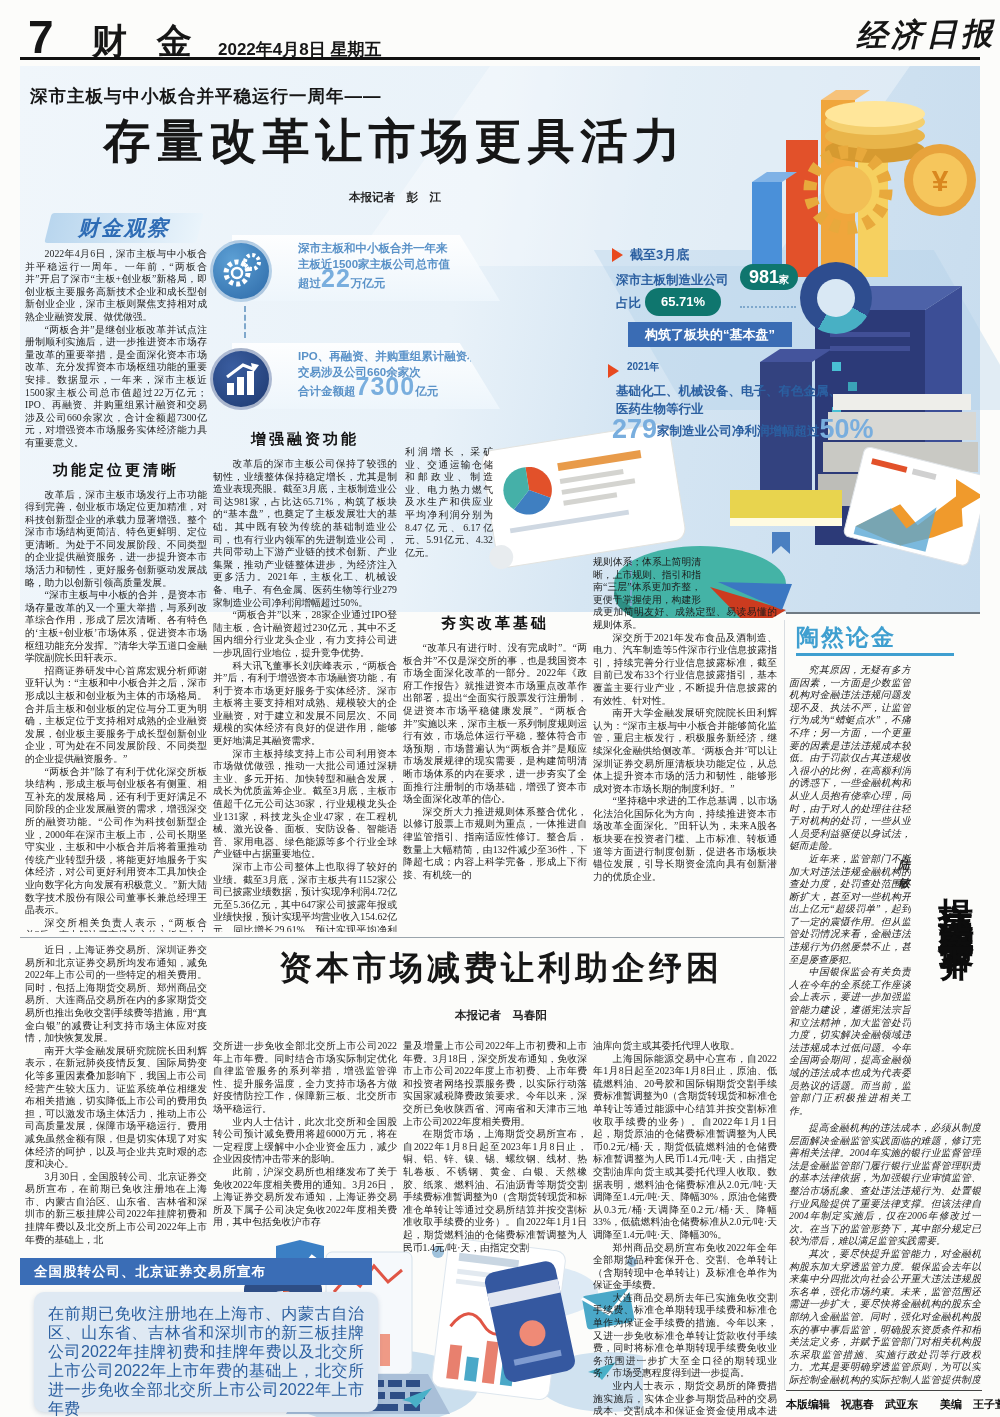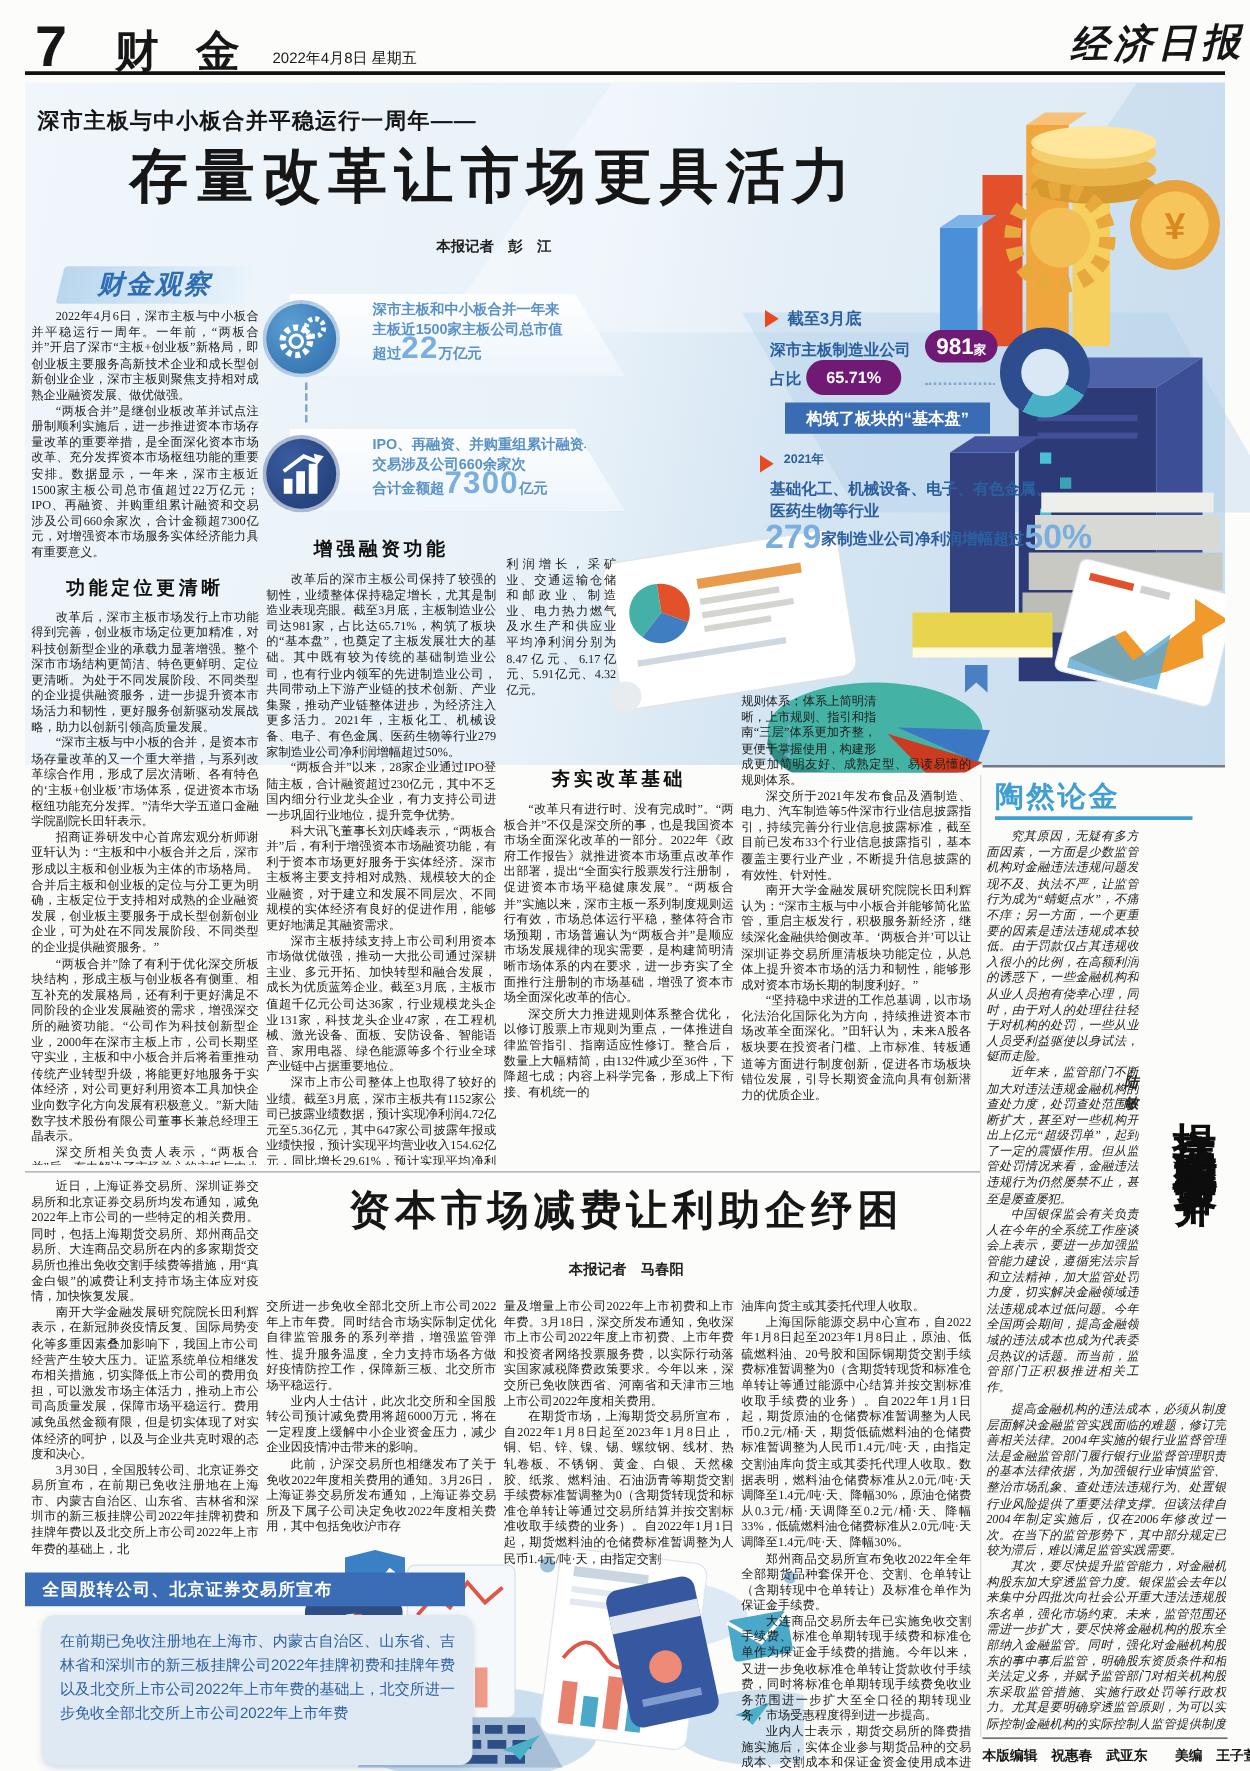--- a/index.html
+++ b/index.html
@@ -12,33 +12,33 @@
   .kai{font-style:italic;}
   .scol{font-family:"Liberation Sans","DejaVu Sans",sans-serif;font-size:15px;font-weight:bold;
         letter-spacing:3px;text-align:center;margin:11px 0 9px 0;color:#111;}
   .col{overflow:hidden;z-index:3;}
   .ribbon{background:linear-gradient(180deg,rgba(255,255,255,.92),rgba(238,246,252,.88));
           clip-path:polygon(0 0,85% 0,100% 100%,0 100%);box-shadow:0 2px 6px rgba(90,130,170,.25);}
   .ribline{font-family:"Liberation Sans","DejaVu Sans",sans-serif;font-size:11.5px;font-weight:bold;
            color:#5a92c8;line-height:15px;white-space:nowrap;}
   .bignum{font-size:25px;color:#79aede;font-weight:bold;letter-spacing:1px;}
   .statline{font-family:"Liberation Sans","DejaVu Sans",sans-serif;font-weight:bold;color:#2b5fa0;}
-  .pill{background:#701a75;color:#fff;border-radius:14px;text-align:center;
+  .pill{background:#0f766e;color:#fff;border-radius:14px;text-align:center;
         font-family:"Liberation Sans","DejaVu Sans",sans-serif;font-weight:bold;}
   .tri{width:0;height:0;border-left:11px solid #e8491f;border-top:7px solid transparent;border-bottom:7px solid transparent;}
   .vline{border-left:2px dashed #7fa8cc;width:0;}
 </style>
 </head>
 <body>
 
 <div id="page">
 
   <div class="abs sans" style="left:28px;top:10px;font-size:46px;font-weight:900;">7</div>
   <div class="abs sans" style="left:92px;top:18px;font-size:35px;font-weight:900;letter-spacing:10px;">财 金</div>
-  <div class="abs sans" style="left:218px;top:38px;font-size:12px;font-weight:normal;">2022年4月8日  星期五</div>
+  <div class="abs sans" style="left:218px;top:38px;font-size:17px;font-weight:bold;">2022年4月8日  星期五</div>
   <div class="abs" style="left:856px;top:14px;font-size:31px;font-weight:bold;font-style:italic;letter-spacing:4px;transform:rotate(-1deg);">经济日报</div>
   <div class="abs" style="left:20px;top:57px;width:960px;height:3px;background:#111;"></div>
 
   <div class="abs" style="left:20px;top:66px;width:960px;height:546px;z-index:0;
        background:linear-gradient(100deg,#f0f6fb 0%,#e9f2f9 45%,#d6e6f3 62%,#c7dcee 100%);"></div>
   <div class="abs" style="left:420px;top:66px;width:420px;height:200px;z-index:0;background:rgba(255,255,255,.35);transform:skewX(-35deg);"></div>
   <div class="abs" style="left:640px;top:250px;width:340px;height:160px;z-index:0;background:rgba(176,206,233,.35);transform:skewX(30deg);"></div>
 
   <div class="abs sans" style="left:30px;top:84px;font-size:17.5px;font-weight:900;z-index:3;letter-spacing:1px;">深市主板与中小板合并平稳运行一周年——</div>
   <div class="abs" style="left:45px;top:190px;width:700px;text-align:center;font-size:11.5px;font-weight:bold;color:#222;z-index:3;">本报记者　彭　江</div>
@@ -317,21 +317,21 @@
     <g>
       <polygon points="214,178 244,166 228,186 222,180" fill="#49b0c8"></polygon>
       <polygon points="400,150 428,140 414,158 408,152" fill="#49b0c8"></polygon>
     </g>
     <circle cx="250" cy="30" r="6" fill="#9fc2dc"></circle>
     <circle cx="444" cy="40" r="5" fill="#9fc2dc"></circle>
   </svg>
 
   <div class="abs sans" style="left:20px;top:1258px;width:352px;height:27px;background:#3a6db6;color:#fff;font-size:13.5px;font-weight:bold;line-height:27px;padding-left:14px;box-sizing:border-box;z-index:3;letter-spacing:1px;">全国股转公司、北京证券交易所宣布</div>
   <div class="abs" style="left:34px;top:1292px;width:344px;height:120px;background:#dfe9f3;border-radius:10px;z-index:3;box-shadow:0 2px 5px rgba(90,120,160,.25);">
-    <p class="sans" style="margin:12px 14px;font-size:12px;line-height:19px;color:#2b5fa0;text-align:justify;">在前期已免收注册地在上海市、内蒙古自治区、山东省、吉林省和深圳市的新三板挂牌公司2022年挂牌初费和挂牌年费以及北交所上市公司2022年上市年费的基础上，北交所进一步免收全部北交所上市公司2022年上市年费</p>
+    <p class="sans" style="margin:12px 14px;font-size:16px;line-height:19px;color:#2b5fa0;text-align:justify;">在前期已免收注册地在上海市、内蒙古自治区、山东省、吉林省和深圳市的新三板挂牌公司2022年挂牌初费和挂牌年费以及北交所上市公司2022年上市年费的基础上，北交所进一步免收全部北交所上市公司2022年上市年费</p>
   </div>
 
   <div class="abs sans" style="left:796px;top:622px;font-size:23px;font-weight:900;color:#3f9fd0;letter-spacing:2px;z-index:3;">陶然论金</div>
   <div class="abs" style="left:796px;top:653px;width:158px;height:3px;background:#3f9fd0;z-index:3;"></div>
 
   <div class="abs col kai" style="left:789px;top:664px;width:122px;height:452px;">
     <p class="bt ind kai">究其原因，无疑有多方面因素，一方面是少数监管机构对金融违法违规问题发现不及、执法不严，让监管行为成为“蜻蜓点水”，不痛不痒；另一方面，一个更重要的因素是违法违规成本较低。由于罚款仅占其违规收入很小的比例，在高额利润的诱惑下，一些金融机构和从业人员抱有侥幸心理，同时，由于对人的处理往往轻于对机构的处罚，一些从业人员受利益驱使以身试法，铤而走险。</p>
     <p class="bt ind kai">近年来，监管部门不断加大对违法违规金融机构的查处力度，处罚查处范围不断扩大，甚至对一些机构开出上亿元“超级罚单”，起到了一定的震慑作用。但从监管处罚情况来看，金融违法违规行为仍然屡禁不止，甚至是屡查屡犯。</p>
     <p class="bt ind kai">中国银保监会有关负责人在今年的全系统工作座谈会上表示，要进一步加强监管能力建设，遵循宪法宗旨和立法精神，加大监管处罚力度，切实解决金融领域违法违规成本过低问题。今年全国两会期间，提高金融领域的违法成本也成为代表委员热议的话题。而当前，监管部门正积极推进相关工作。</p>
   </div>

